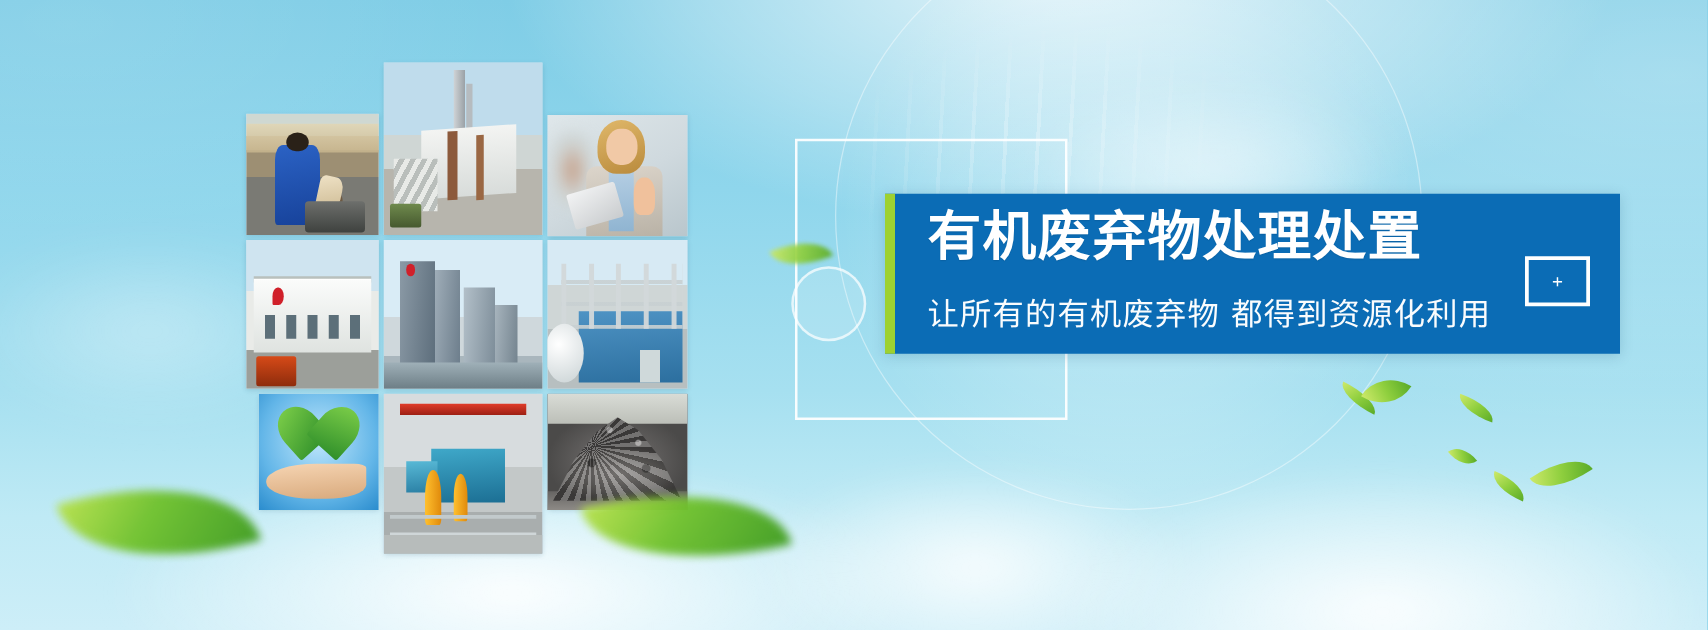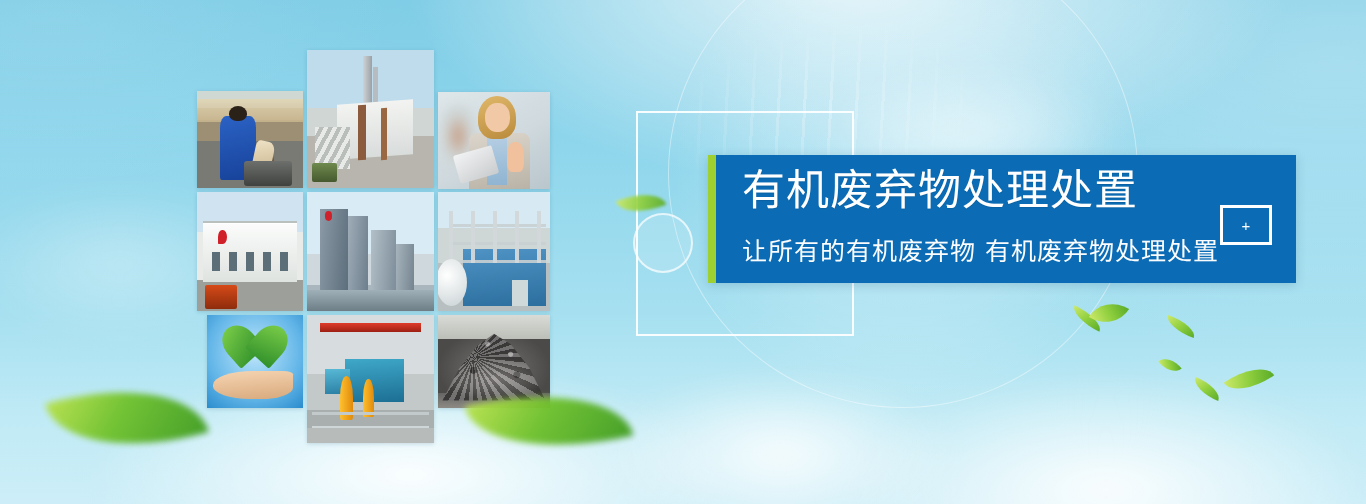--- a/index.html
+++ b/index.html
@@ -208,21 +208,21 @@
     background:#0b6cb5;display:flex;align-items:stretch;
     box-shadow:0 2px 10px rgba(8,60,100,.18);
   }
   .banner-accent{width:8px;background:#9ed130;flex:0 0 8px;}
   .banner-body{position:relative;flex:1 1 auto;padding:14px 0 0 26px;}
   .headline{
     white-space:nowrap;color:#ffffff;line-height:1;
     margin:0;padding:0;display:flex;align-items:baseline;
   }
   .headline .hl-main{
-    font-size:43px;font-weight:normal;letter-spacing:1px;
+    font-size:43px;font-weight:bold;letter-spacing:1px;
     text-shadow:0 1px 1px rgba(0,0,0,.10);
   }
   .headline .hl-sub{
     font-size:26px;font-weight:bold;letter-spacing:.5px;margin-left:1px;
   }
   .subline{
     margin:19px 0 0 0;color:#ffffff;font-size:25px;font-weight:normal;
     letter-spacing:1px;white-space:nowrap;opacity:.98;
   }
   .plus-btn{
@@ -378,18 +378,18 @@
   <div class="leaf leaf-small" style="left:1226px;top:368px;width:46px;height:22px;transform:rotate(-34deg);">
       <div class="leaf-shape"></div>
     </div>
 
   <div class="banner">
     <div class="banner-accent"></div>
     <div class="banner-body">
       <div class="headline">
         <span class="hl-main">有机废弃物处理处置</span>
       </div>
-      <div class="subline">让所有的有机废弃物 有机废弃物处理处置</div>
+      <div class="subline">让所有的有机废弃物 都得到资源化利用</div>
       <button class="plus-btn">+</button>
     </div>
   </div>
 
 </div>
 
 </body></html>

